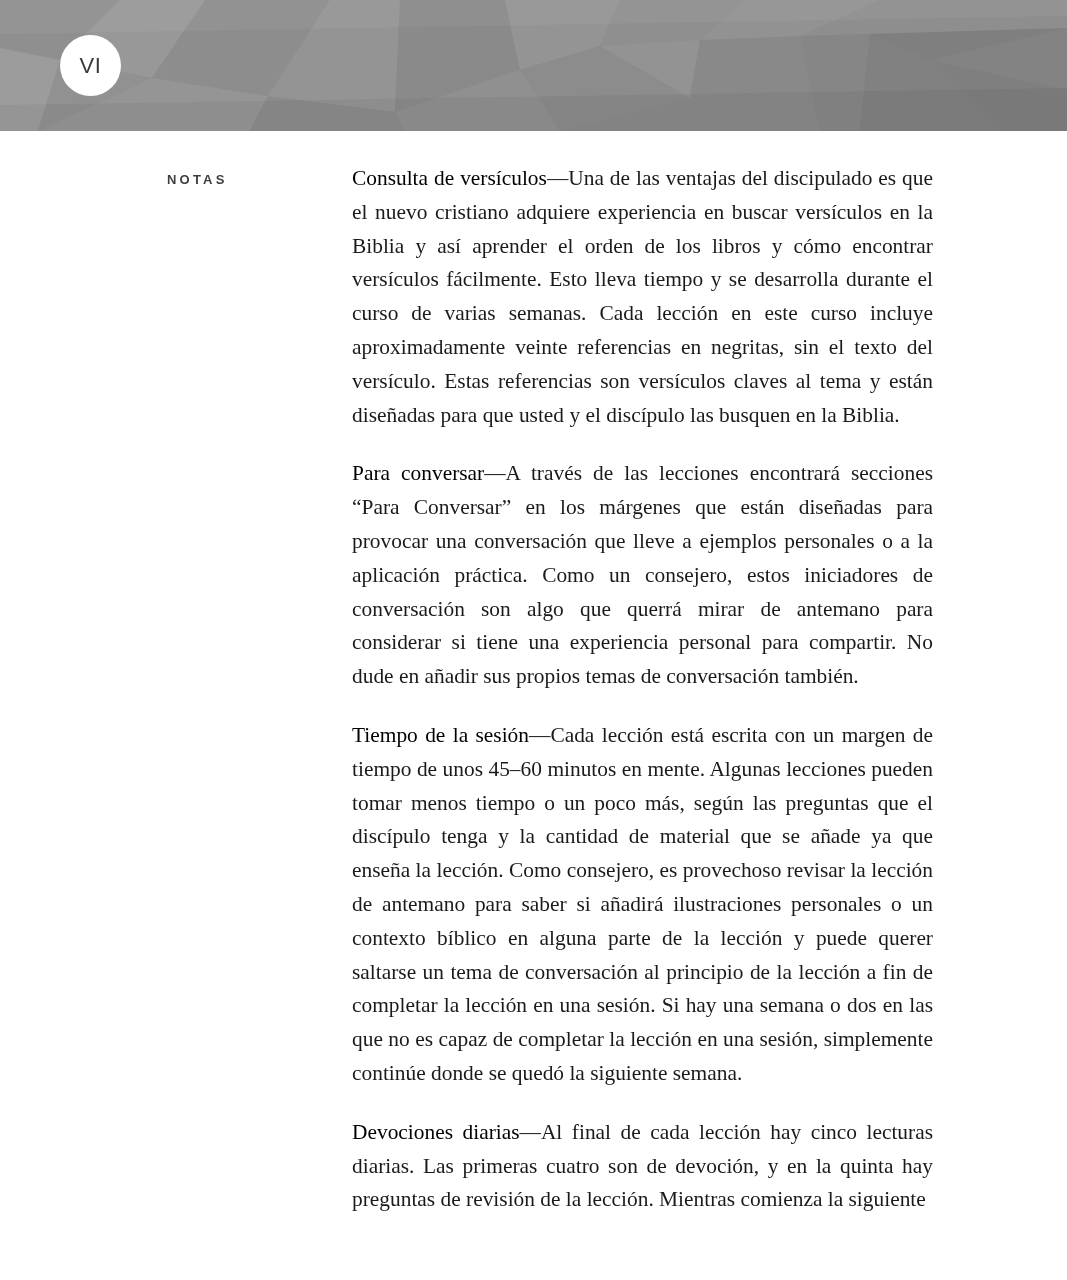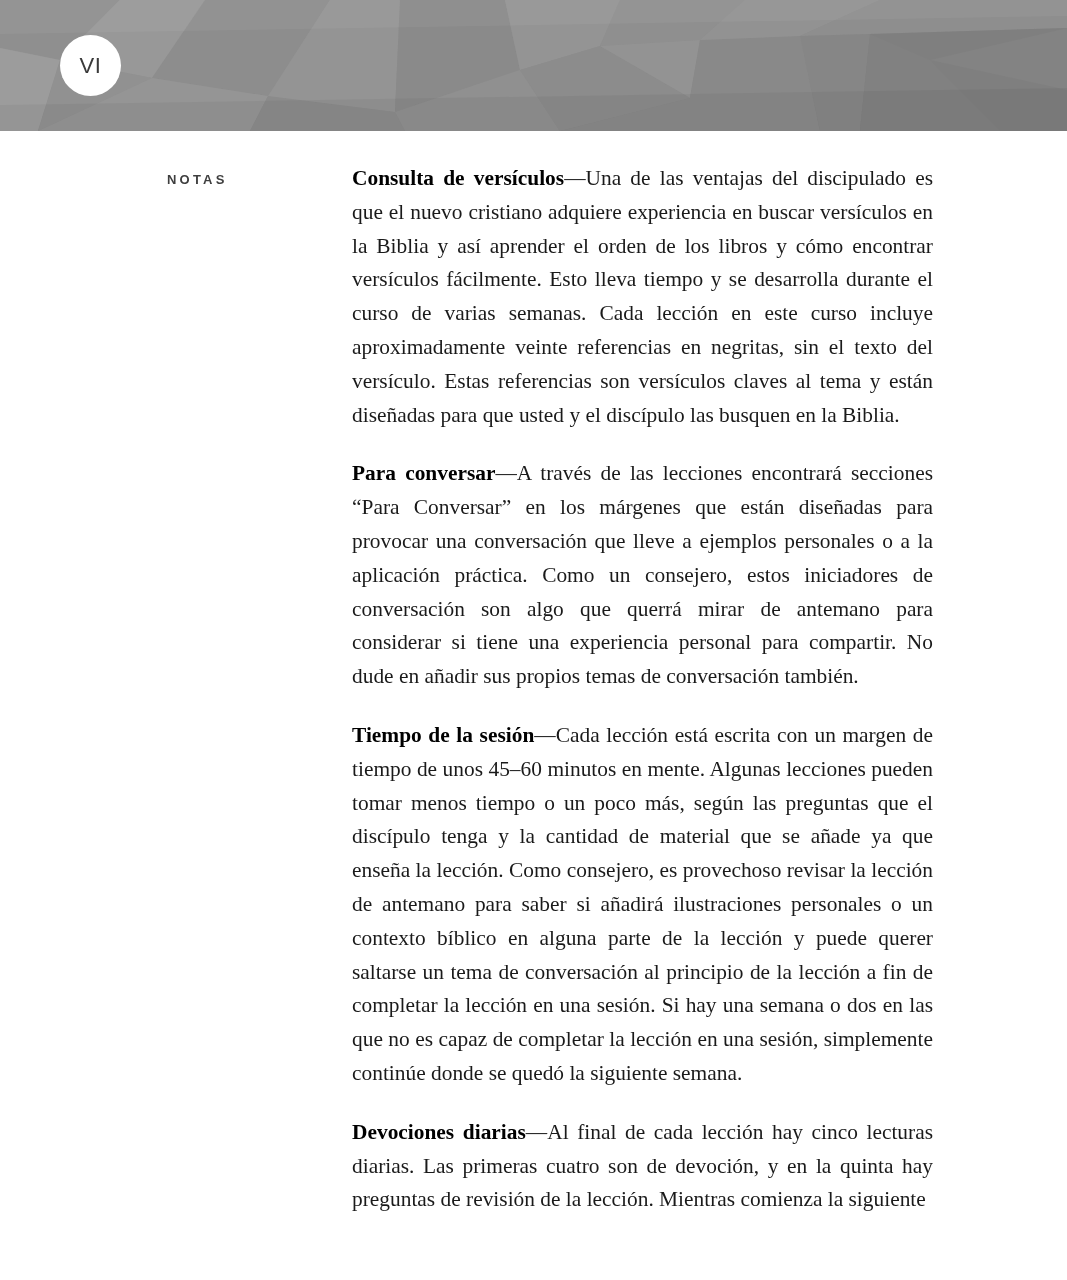--- a/index.html
+++ b/index.html
@@ -106,21 +106,21 @@
     font-size: 21.4px;
     line-height: 33.8px;
     color: #1a1a1a;
     text-align: justify;
     text-justify: inter-word;
     margin: 0 0 25px 0;
     hyphens: none;
   }
   .body-par:last-child { margin-bottom: 17px; }
   .par-lead {
-    font-weight: bold;
+    font-weight: normal;
     color: #000000;
   }
 </style>
 </head>
 <body>
 
 <div class="page-header">
 
   <svg class="header-poly" viewBox="0 0 1067 131" preserveAspectRatio="none" aria-hidden="true">
     <defs>

